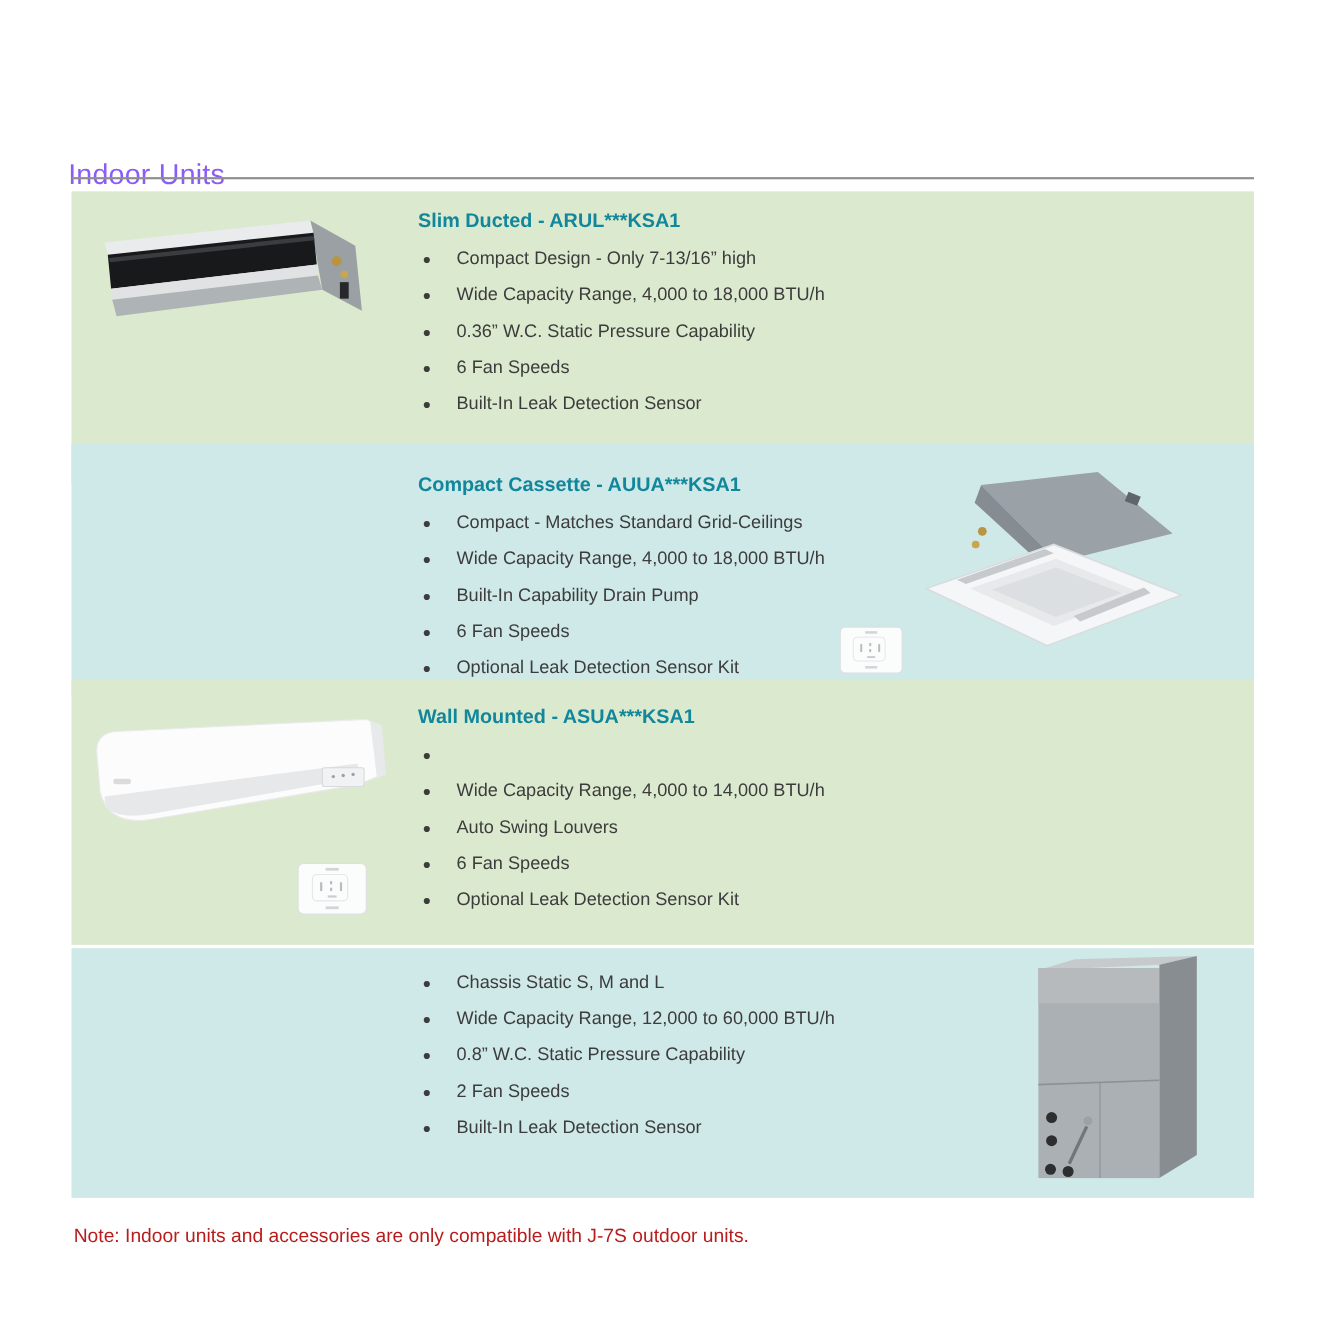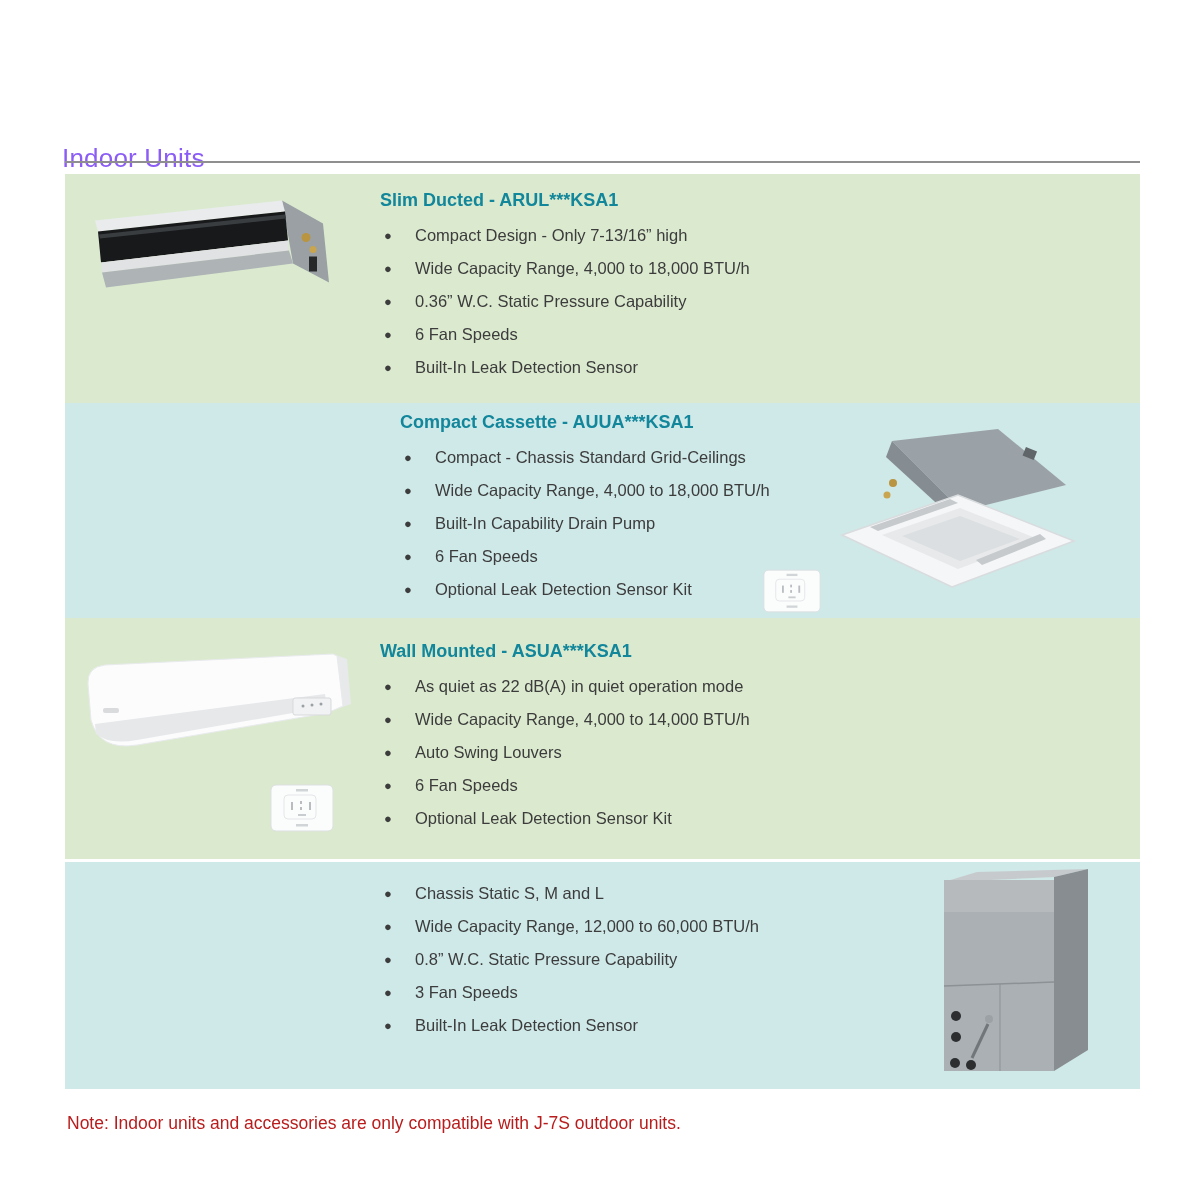--- a/index.html
+++ b/index.html
@@ -13,21 +13,21 @@
   .band{position:absolute;left:65px;width:1075px;}
   .band-green{background:#dbeacf;}
   .band-blue{background:#cfe8e8;}
   #band1{top:174px;height:266px;}
   #band2{top:403px;height:230px;}
   #band3{top:618px;height:241px;}
   #band4{top:862px;height:227px;}
 
   .content{position:absolute;left:315px;width:620px;}
   #band1 .content{top:13px;}
-  #band2 .content{top:6px;margin-left:20px;}
+  #band2 .content{top:24px;}
   #band3 .content{top:20px;}
   #band4 .content{top:9px;}
 
   .sec-title{margin:0;font-size:18px;font-weight:700;color:#12869b;line-height:26px;}
   .bullets{list-style:none;margin:6px 0 0 0;padding:0;}
   .bullets li{display:flex;align-items:center;height:33px;font-size:16.5px;color:#3c3c3c;}
   .dot{width:35px;font-size:13px;color:#3c3c3c;padding-left:4px;box-sizing:border-box;}
 
   .photo{position:absolute;margin:0;}
   #photo-slim{left:20px;top:16px;width:250px;height:116px;}
@@ -88,21 +88,21 @@
       </ul>
     </div>
   </section>
 
   <section class="band band-blue" id="band2">
     <div class="content">
       <h2 class="sec-title">Compact Cassette - AUUA***KSA1</h2>
       <ul class="bullets">
         <li>
             <span class="dot">●</span>
-            <span>Compact - Chassis Standard Grid-Ceilings</span>
+            <span>Compact - Matches Standard Grid-Ceilings</span>
           </li>
         <li>
             <span class="dot">●</span>
             <span>Wide Capacity Range, 4,000 to 18,000 BTU/h</span>
           </li>
         <li>
             <span class="dot">●</span>
             <span>Built-In Capability Drain Pump</span>
           </li>
         <li>
@@ -155,21 +155,20 @@
         <circle cx="237" cy="57" r="1.5" fill="#9aa0a4"></circle>
         <circle cx="246" cy="56" r="1.5" fill="#9aa0a4"></circle>
         <rect x="28" y="60" width="16" height="5" rx="2" fill="#d9dbdd"></rect>
       </svg>
     </figure>
     <div class="content">
       <h2 class="sec-title">Wall Mounted - ASUA***KSA1</h2>
       <ul class="bullets">
         <li>
             <span class="dot">●</span>
-            <span>As quiet as 22 dB(A) in quiet operation mode</span>
           </li>
         <li>
             <span class="dot">●</span>
             <span>Wide Capacity Range, 4,000 to 14,000 BTU/h</span>
           </li>
         <li>
             <span class="dot">●</span>
             <span>Auto Swing Louvers</span>
           </li>
         <li>
@@ -207,21 +206,21 @@
         <li>
             <span class="dot">●</span>
             <span>Wide Capacity Range, 12,000 to 60,000 BTU/h</span>
           </li>
         <li>
             <span class="dot">●</span>
             <span>0.8” W.C. Static Pressure Capability</span>
           </li>
         <li>
             <span class="dot">●</span>
-            <span>3 Fan Speeds</span>
+            <span>2 Fan Speeds</span>
           </li>
         <li>
             <span class="dot">●</span>
             <span>Built-In Leak Detection Sensor</span>
           </li>
       </ul>
     </div>
     <figure class="photo" id="photo-ahu">
       <svg viewBox="0 0 215 212">
         <polygon points="22,16 132,11 166,3 55,6" fill="#c6cacc"></polygon>

